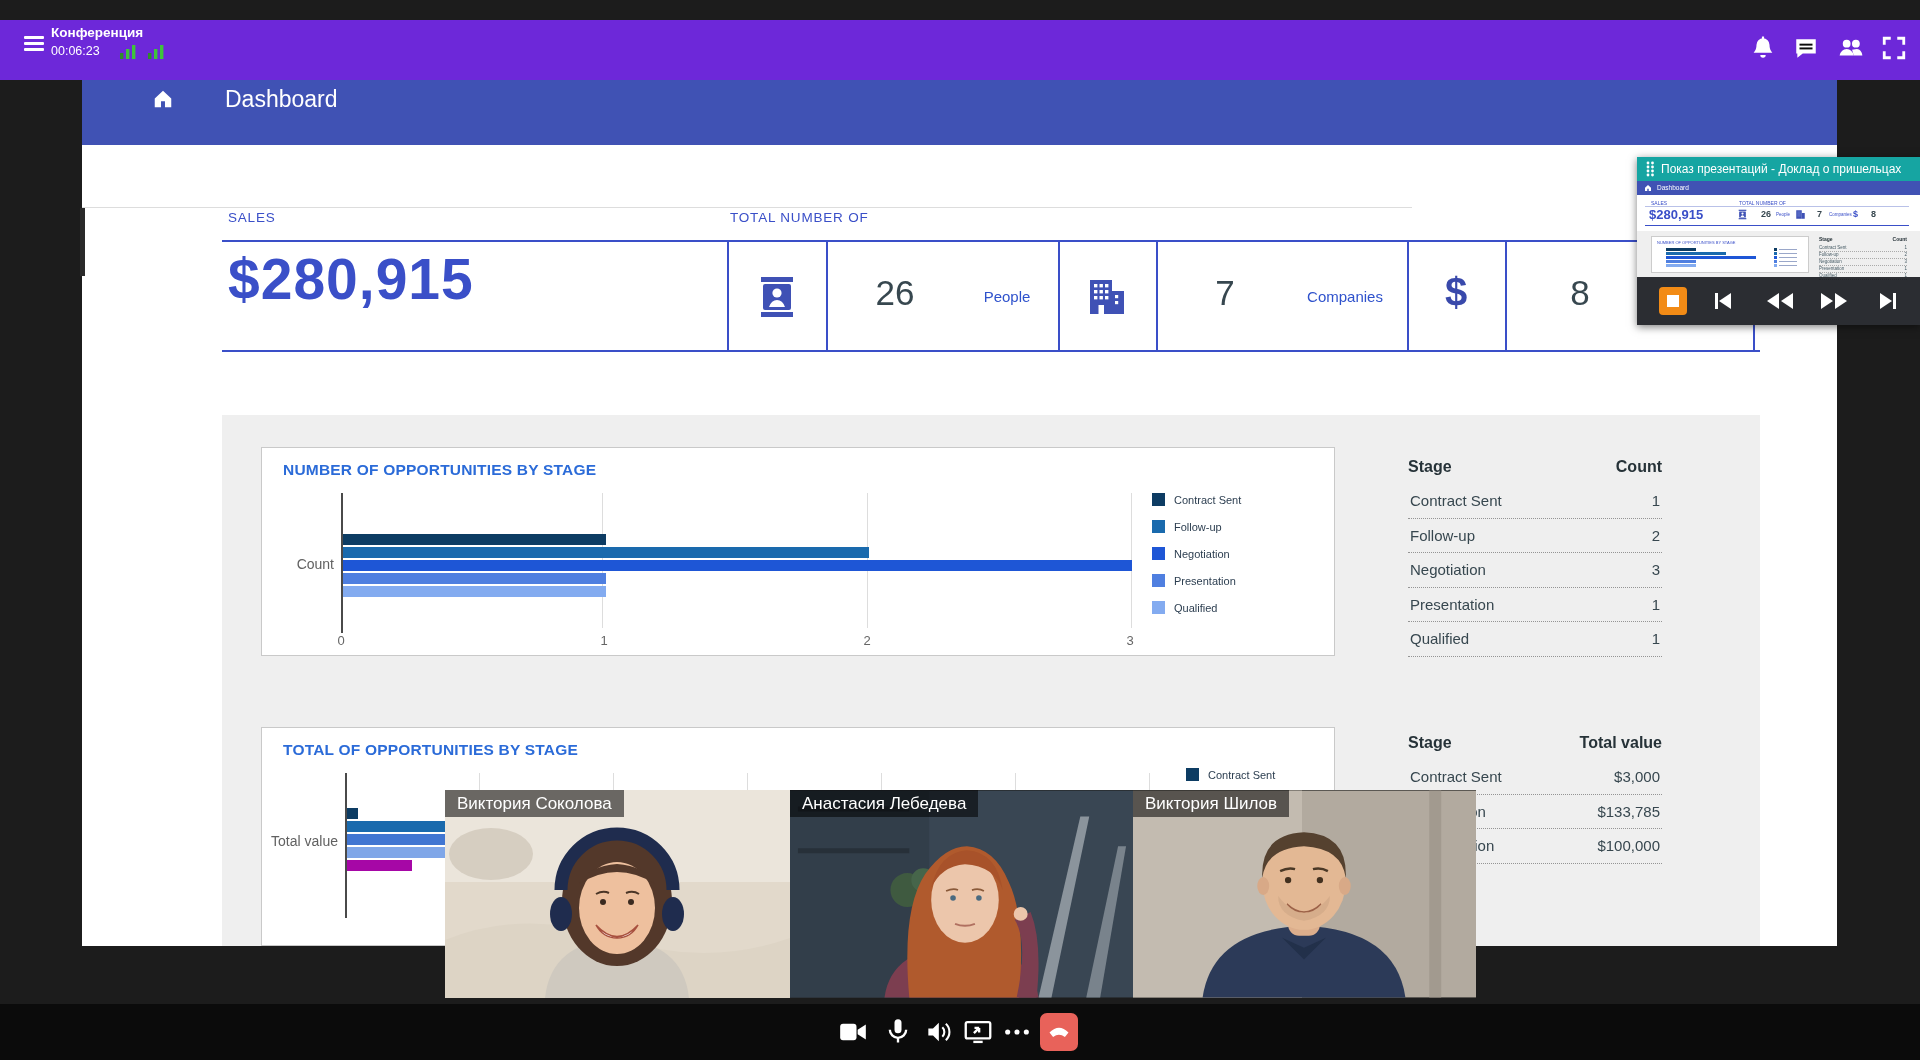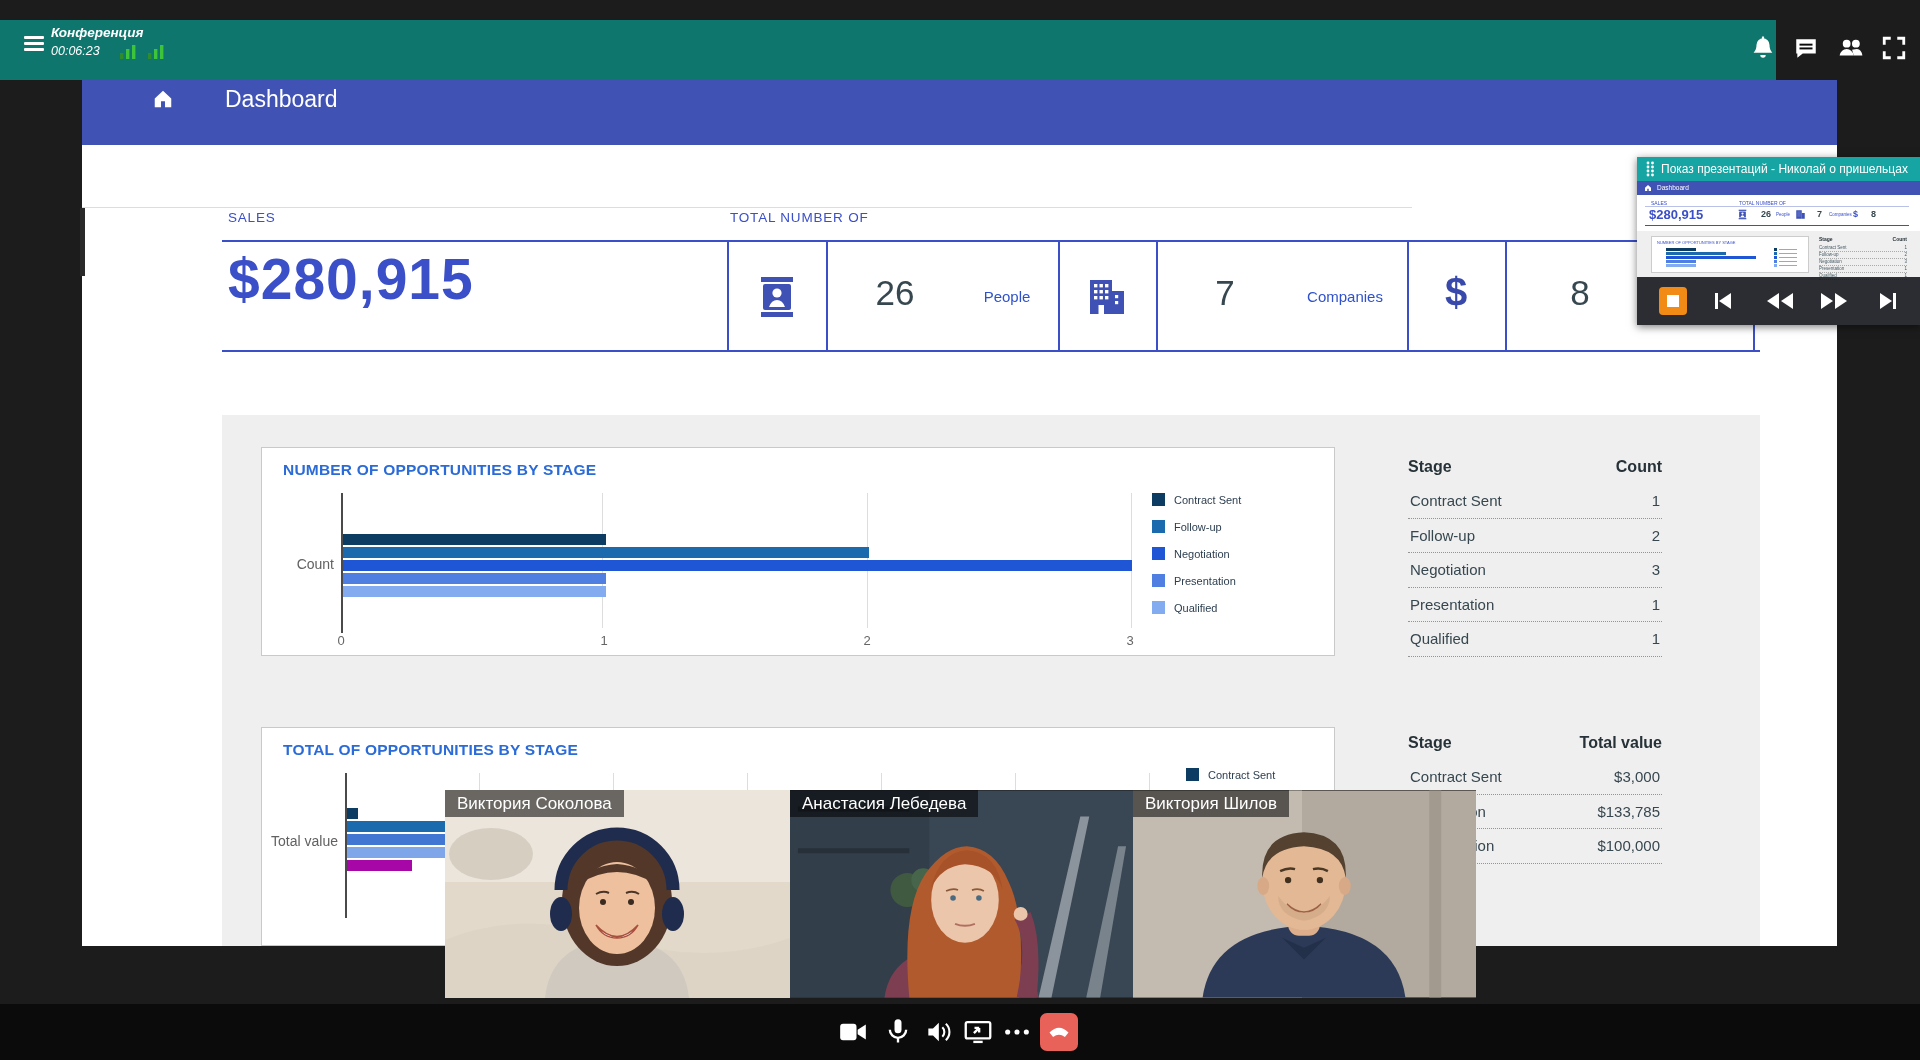--- a/index.html
+++ b/index.html
@@ -4,21 +4,21 @@
 <style>
   html,body{margin:0;padding:0;background:#000;}
   *{box-sizing:border-box;font-family:"Liberation Sans",sans-serif;}
   .screen{position:relative;width:1920px;height:1060px;background:#1c1c1c;overflow:hidden;}
   .i{position:absolute;}
   
   .titlebar{position:absolute;left:0;top:0;width:1920px;height:20px;background:#f3f3f3;}
   .tb-title{position:absolute;left:34px;top:3px;font-size:12px;color:#5a5a5a;}
   .winbtn{position:absolute;top:0;width:28px;height:20px;color:#8a8a8a;text-align:center;line-height:20px;font-size:13px;}
   
-  .topbar{position:absolute;left:0;top:20px;width:1776px;height:60px;background:#0f766e;font-style:italic;}
+  .topbar{position:absolute;left:0;top:20px;width:1920px;height:60px;background:#6d28d9;}
   .conf-title{position:absolute;left:51px;top:5px;font-size:13.5px;font-weight:bold;color:#fff;}
   .conf-timer{position:absolute;left:51px;top:24px;font-size:12.5px;color:#fff;}
   .hamb span{display:block;width:20px;height:2.5px;background:#fff;margin-bottom:3.5px;border-radius:1px;}
   .ticon{position:absolute;top:15px;width:26px;height:26px;}
   
   .presentation{position:absolute;left:82px;top:80px;width:1755px;height:866px;background:#fff;z-index:1;}
   .appbar{position:absolute;left:0;top:0;width:1755px;height:65px;background:#4052b4;}
   .appbar-title{position:absolute;left:143px;top:6px;font-size:23px;color:#fff;font-weight:500;}
   .pres-label{position:absolute;left:0;top:0;width:358px;height:33px;background:rgba(5,5,8,.8);color:#fff;
     font-size:17px;line-height:33px;padding-left:13px;white-space:nowrap;z-index:3;}
@@ -362,21 +362,21 @@
             <circle cx="3" cy="2" r="1.4"></circle>
             <circle cx="7.5" cy="2" r="1.4"></circle>
             <circle cx="3" cy="6" r="1.4"></circle>
             <circle cx="7.5" cy="6" r="1.4"></circle>
             <circle cx="3" cy="10" r="1.4"></circle>
             <circle cx="7.5" cy="10" r="1.4"></circle>
             <circle cx="3" cy="14" r="1.4"></circle>
             <circle cx="7.5" cy="14" r="1.4"></circle>
           </g>
       </svg>
-      <span style="margin-left:24px">Показ презентаций - Николай о пришельцах</span>
+      <span style="margin-left:24px">Показ презентаций - Доклад о пришельцах</span>
     </div>
     <div class="fbody">
       <div class="fnav">
         <svg class="i" style="left:7px;top:3px" width="8" height="8" viewBox="0 0 20 20">
           <path d="M2.5 9.5 L10 2.5 L17.5 9.5 V17.5 H11.8 V12 H8.2 V17.5 H2.5 Z" fill="#fff"></path>
         </svg>
         <span class="i" style="left:20px;top:3px;font-size:6.5px">Dashboard</span>
       </div>
       <div class="micro" style="left:14px;top:19px;font-size:5px">SALES</div>
       <div class="micro" style="left:102px;top:19px;font-size:5px">TOTAL NUMBER OF</div>

